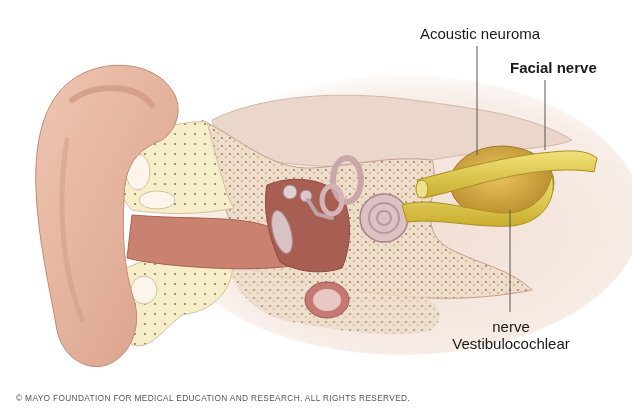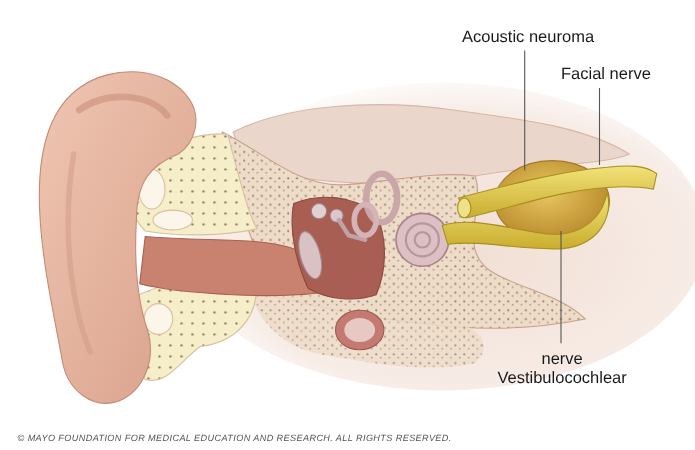--- a/index.html
+++ b/index.html
@@ -1,20 +1,20 @@
 <!DOCTYPE html>
 <html><head>
 <meta charset="utf-8">
 <style>
   html, body { margin: 0; padding: 0; background: #ffffff; }
   body { width: 632px; height: 409px; position: relative; overflow: hidden; font-family: "Liberation Sans", "DejaVu Sans", sans-serif; }
   .figure { position: absolute; left: 12px; top: 0; width: 632px; height: 362px; }
   .label { position: absolute; color: #1a1a1a; font-size: 15px; line-height: 17px; white-space: nowrap; }
   .label.center { text-align: center; }
-  .copyright { position: absolute; left: 4px; top: 393px; font-size: 8.3px; color: #555555; letter-spacing: 0.35px; white-space: nowrap; font-style: italic; }
+  .copyright { position: absolute; left: 4px; top: 393px; font-size: 8.3px; color: #555555; letter-spacing: 0.35px; white-space: nowrap; }
 </style>
 </head>
 <body>
 
 <div class="figure">
   <svg width="632" height="409" viewBox="0 0 632 409" xmlns="http://www.w3.org/2000/svg">
     <defs>
       <radialGradient id="fadeBg" cx="0.55" cy="0.55" r="0.6">
         <stop offset="0" stop-color="#f1dfd4"></stop>
         <stop offset="0.75" stop-color="#f7ece6"></stop>
@@ -88,20 +88,20 @@
     <path d="M60 80 C90 58 140 60 160 90 C172 108 165 130 150 140 C125 150 112 165 112 200 C110 235 112 270 122 300 C130 325 120 355 95 365 C72 372 50 355 45 330 C38 290 26 240 24 190 C22 140 32 100 60 80 Z" fill="url(#skinGrad)" stroke="#c48a74" stroke-width="1"></path>
     <path d="M60 100 C85 82 125 85 140 105" fill="none" stroke="#c98f7a" stroke-width="6" stroke-linecap="round" opacity="0.6"></path>
     <path d="M55 140 C45 200 50 270 70 320" fill="none" stroke="#d29c86" stroke-width="5" stroke-linecap="round" opacity="0.55"></path>
 
     <line x1="465" y1="46" x2="465" y2="155" stroke="#555555" stroke-width="1"></line>
     <line x1="533" y1="80" x2="533" y2="150" stroke="#555555" stroke-width="1"></line>
     <line x1="498" y1="210" x2="498" y2="312" stroke="#555555" stroke-width="1"></line>
   </svg>
 
   <div class="label" style="left:408px; top:25px;">Acoustic neuroma</div>
-  <div class="label" style="left:498px; top:59px;">Facial nerve</div>
+  <div class="label" style="left:498px; top:59px;font-weight:bold;">Facial nerve</div>
   <div class="label center" style="left:428px; top:318px; width:142px;">
     <div>nerve</div>
     <div>Vestibulocochlear</div>
   </div>
 
   <div class="copyright">© MAYO FOUNDATION FOR MEDICAL EDUCATION AND RESEARCH. ALL RIGHTS RESERVED.</div>
 </div>
 
 </body></html>

